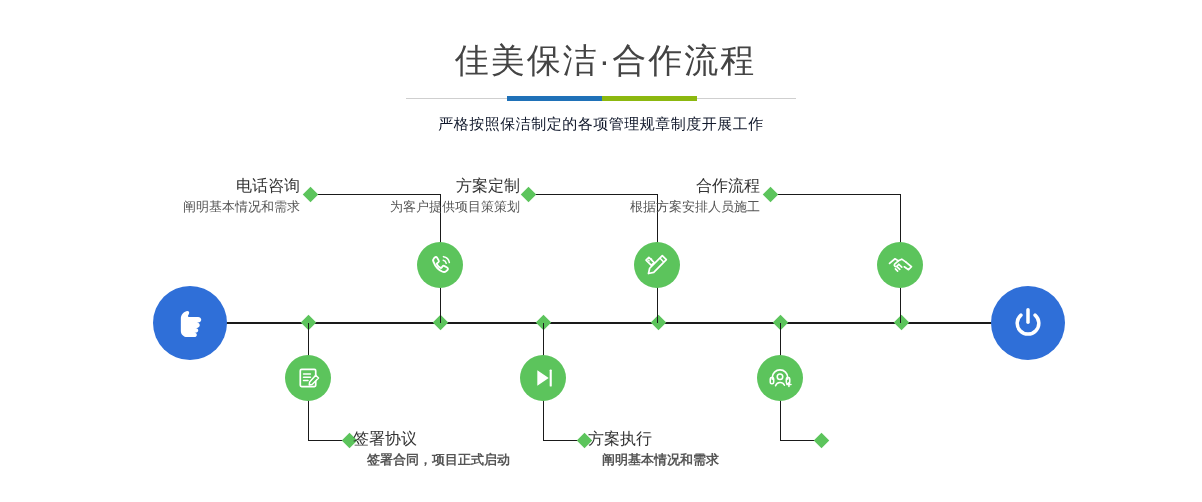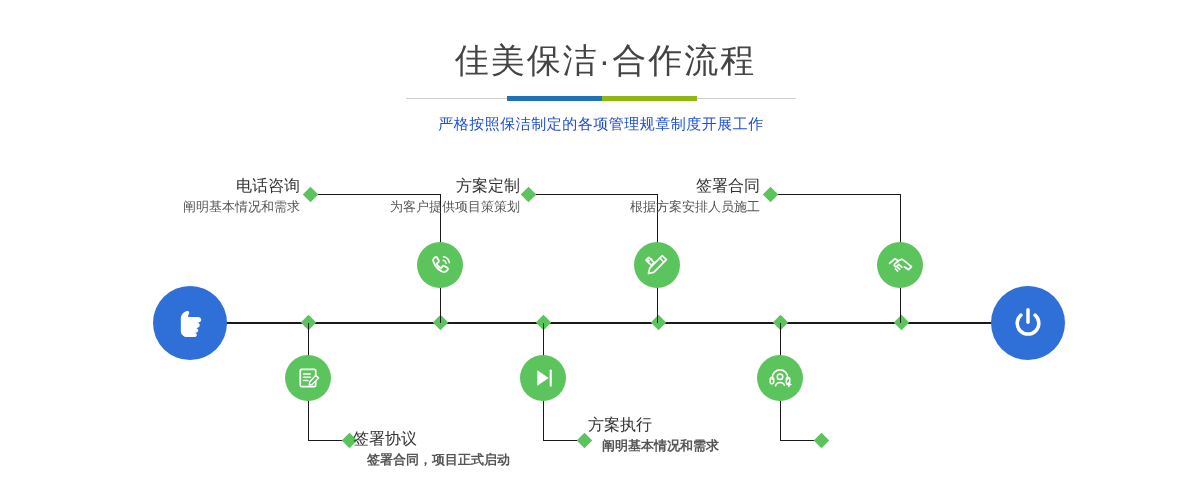--- a/index.html
+++ b/index.html
@@ -22,21 +22,21 @@
   .divider .rule{
     position:absolute;left:0;top:2px;width:390px;height:1px;background:#cfcfcf;
   }
   .divider .seg-blue{
     position:absolute;left:101px;top:0;width:95px;height:5px;background:#1f71b8;
   }
   .divider .seg-green{
     position:absolute;left:196px;top:0;width:95px;height:5px;background:#8cb80f;
   }
   .subtitle{
-    font-size:15px;color:#1d4ed8;margin-top:12px;line-height:20px;letter-spacing:.5px;
+    font-size:15px;color:#0f172a;margin-top:12px;line-height:20px;letter-spacing:.5px;
   }
 
   
   .board{position:absolute;left:0;top:150px;width:1196px;height:352px;}
   .axis{
     position:absolute;left:190px;top:172px;width:840px;height:2px;background:#1a1a1a;
   }
   .endpoint{
     position:absolute;width:74px;height:74px;border-radius:50%;
     background:#2f6fd8;display:flex;align-items:center;justify-content:center;
@@ -166,40 +166,40 @@
   <div class="hline" style="left:543px;top:290px;width:40px;"></div>
   <div class="diamond" style="left:579px;top:285px;"></div>
   <div class="node" style="left:520px;top:205px;">
     <span>
       <svg width="26" height="26" viewBox="0 0 32 32">
         <path fill="#ffffff" d="M9 6.5 L23 16 L9 25.5z"></path>
         <rect x="24.2" y="5.5" width="2.6" height="21" rx="1.1" fill="#ffffff"></rect>
       </svg>
     </span>
   </div>
-  <div class="lbl dn" style="left:588px;top:264px;width:340px;">
+  <div class="lbl dn" style="left:588px;top:278px;width:340px;">
     <div class="t">方案执行</div>
     <div class="d">阐明基本情况和需求</div>
   </div>
 
   <div class="vline" style="left:900px;top:44px;height:129px;"></div>
   <div class="hline" style="left:770px;top:44px;width:131px;"></div>
   <div class="diamond" style="left:765px;top:39px;"></div>
   <div class="node" style="left:877px;top:92px;">
     <span>
       <svg width="27" height="27" viewBox="0 0 32 32">
         <path fill="none" stroke="#ffffff" stroke-width="2" stroke-linejoin="round" stroke-linecap="round" d="M3 13.5 L9.5 8 l4 2.5 4 -2 5 3.5"></path>
         <path fill="none" stroke="#ffffff" stroke-width="2" stroke-linejoin="round" stroke-linecap="round" d="M13.5 10.5 l-4.5 4 a1.8 1.8 0 0 0 2.5 2.5 l2.5 -2.2"></path>
         <path fill="none" stroke="#ffffff" stroke-width="2" stroke-linejoin="round" stroke-linecap="round" d="M14 14.8 l3.5 3.2 M12 17.5 l3.2 3 M10 20 l2.6 2.6"></path>
         <path fill="none" stroke="#ffffff" stroke-width="2" stroke-linejoin="round" stroke-linecap="round" d="M22.5 12 L29 17.5 l-3.5 3.5 -5 -3.5"></path>
       </svg>
     </span>
   </div>
   <div class="lbl up" style="left:460px;top:25px;width:300px;">
-    <div class="t">签署合同</div>
+    <div class="t">合作流程</div>
     <div class="d">根据方案安排人员施工</div>
   </div>
 
   <div class="vline" style="left:780px;top:173px;height:118px;"></div>
   <div class="hline" style="left:780px;top:290px;width:40px;"></div>
   <div class="diamond" style="left:816px;top:285px;"></div>
   <div class="node" style="left:757px;top:205px;">
     <span>
       <svg width="26" height="26" viewBox="0 0 32 32">
         <path fill="none" stroke="#ffffff" stroke-width="2" stroke-linecap="round" d="M6.5 17.5v-2a9.5 9.5 0 0 1 19 0v2"></path>

